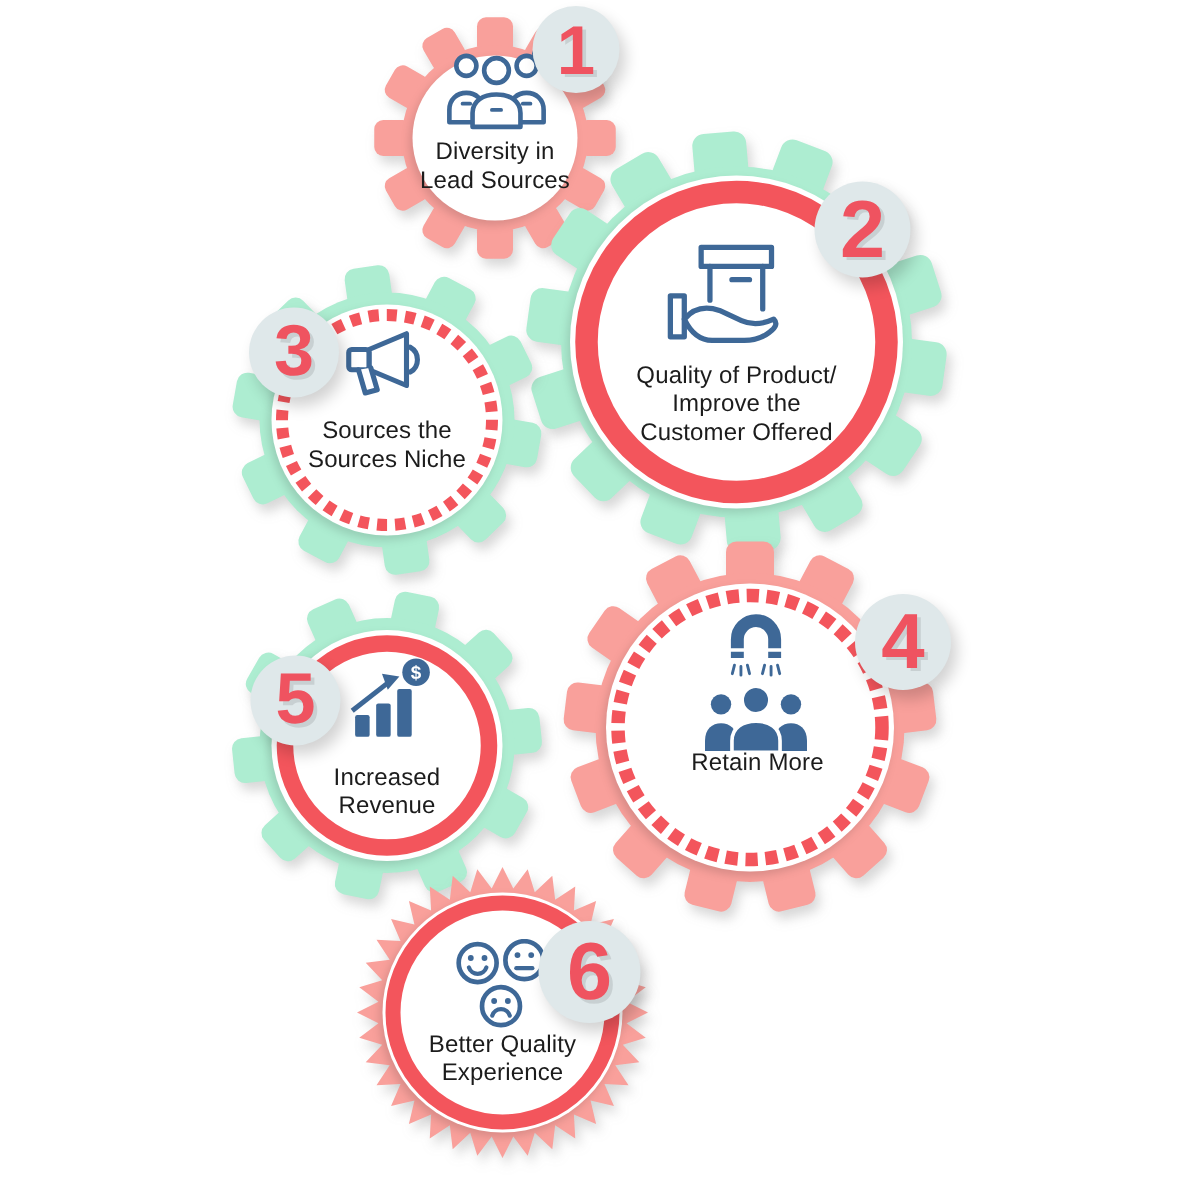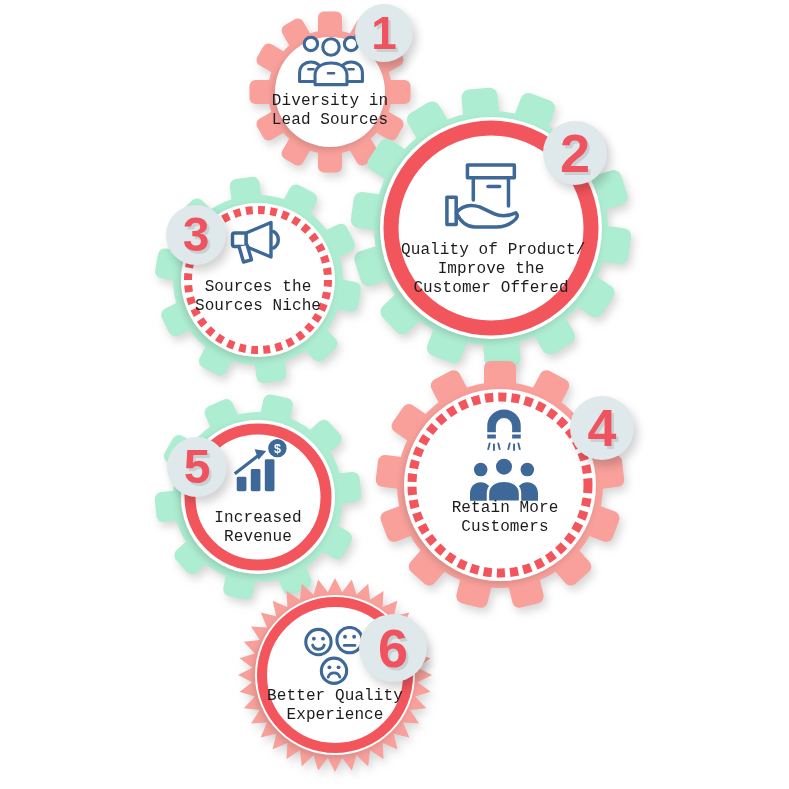--- a/index.html
+++ b/index.html
@@ -7,21 +7,21 @@
   #canvas{position:relative;width:789px;height:789px;overflow:hidden;background:#fff;}
   #gear-layer{position:absolute;left:0;top:0;}
   .gear{filter:drop-shadow(3px 5px 4px rgba(110,110,110,0.28));}
   .wdisc{filter:drop-shadow(-2px 3px 3px rgba(0,0,0,0.13));}
 
   .icon{position:absolute;color:var(--icon-blue,#3E6897);}
   .icon svg{display:block;width:100%;height:auto;}
   .icon-stack{display:flex;flex-direction:column;align-items:center;gap:3px;}
 
   .label{position:absolute;text-align:center;color:var(--text,#1C1C1C);
-         font-size:16px;line-height:19px;letter-spacing:.1px;font-family:Liberation Mono, monospace;}
+         font-size:16px;line-height:19px;letter-spacing:.1px;}
   .label .line{white-space:nowrap;}
 
   .badge{position:absolute;border-radius:50%;background:var(--badge-bg,#DFE8EA);
          display:flex;align-items:center;justify-content:center;
          box-shadow:4px 6px 10px rgba(0,0,0,0.18);}
   .badge .num{font-weight:bold;color:var(--num-red,#EF5360);line-height:1;
               text-shadow:2.5px 2.5px 0 rgba(0,0,0,0.10);}
 
   
   .icon1{left:297px;top:30px;width:68px;}
@@ -223,21 +223,20 @@
         <path d="M48 47 v-7 c0-8 5-12 11-12 s11 4 11 12 v7 z"></path>
       </g>
       <g fill="currentColor" stroke="#fff" stroke-width="2.5">
         <circle cx="35" cy="12" r="9.5"></circle>
         <path d="M18.5 48 v-8 c0-9 7.5-13.5 16.5-13.5 s16.5 4.5 16.5 13.5 v8 z"></path>
       </g>
     </svg>
   </div>
   <div class="label label4">
     <div class="line">Retain More</div>
-    <div class="line">Customers</div>
   </div>
   <div class="badge badge4">
     <span class="num">4</span>
   </div>
 
   <div class="icon icon5">
     <svg viewBox="0 0 62 56">
       <g fill="currentColor">
         <rect x="8" y="40" width="10" height="15" rx="1.5"></rect>
         <rect x="22.5" y="32" width="10" height="23" rx="1.5"></rect>

